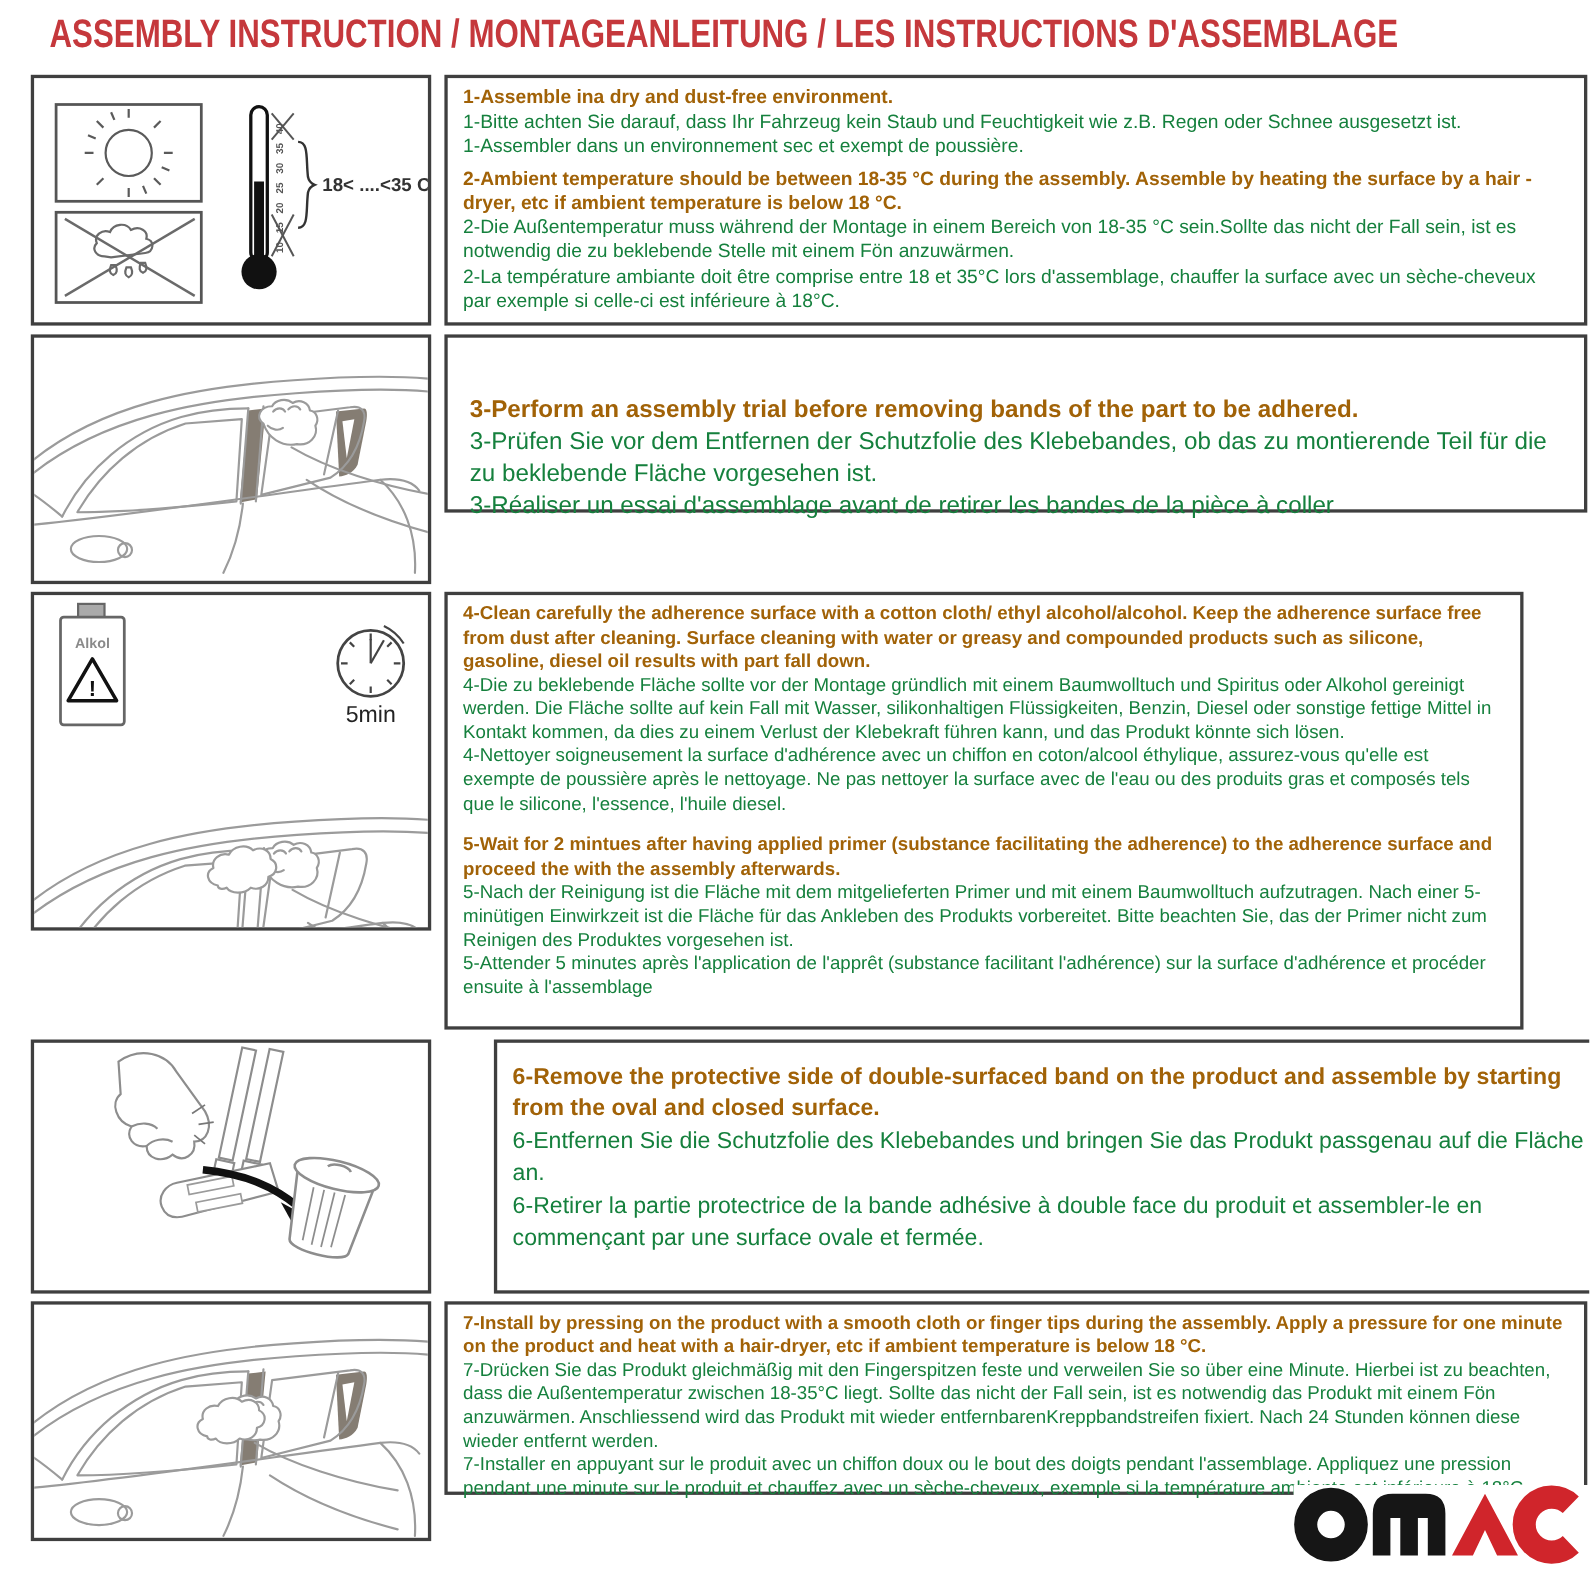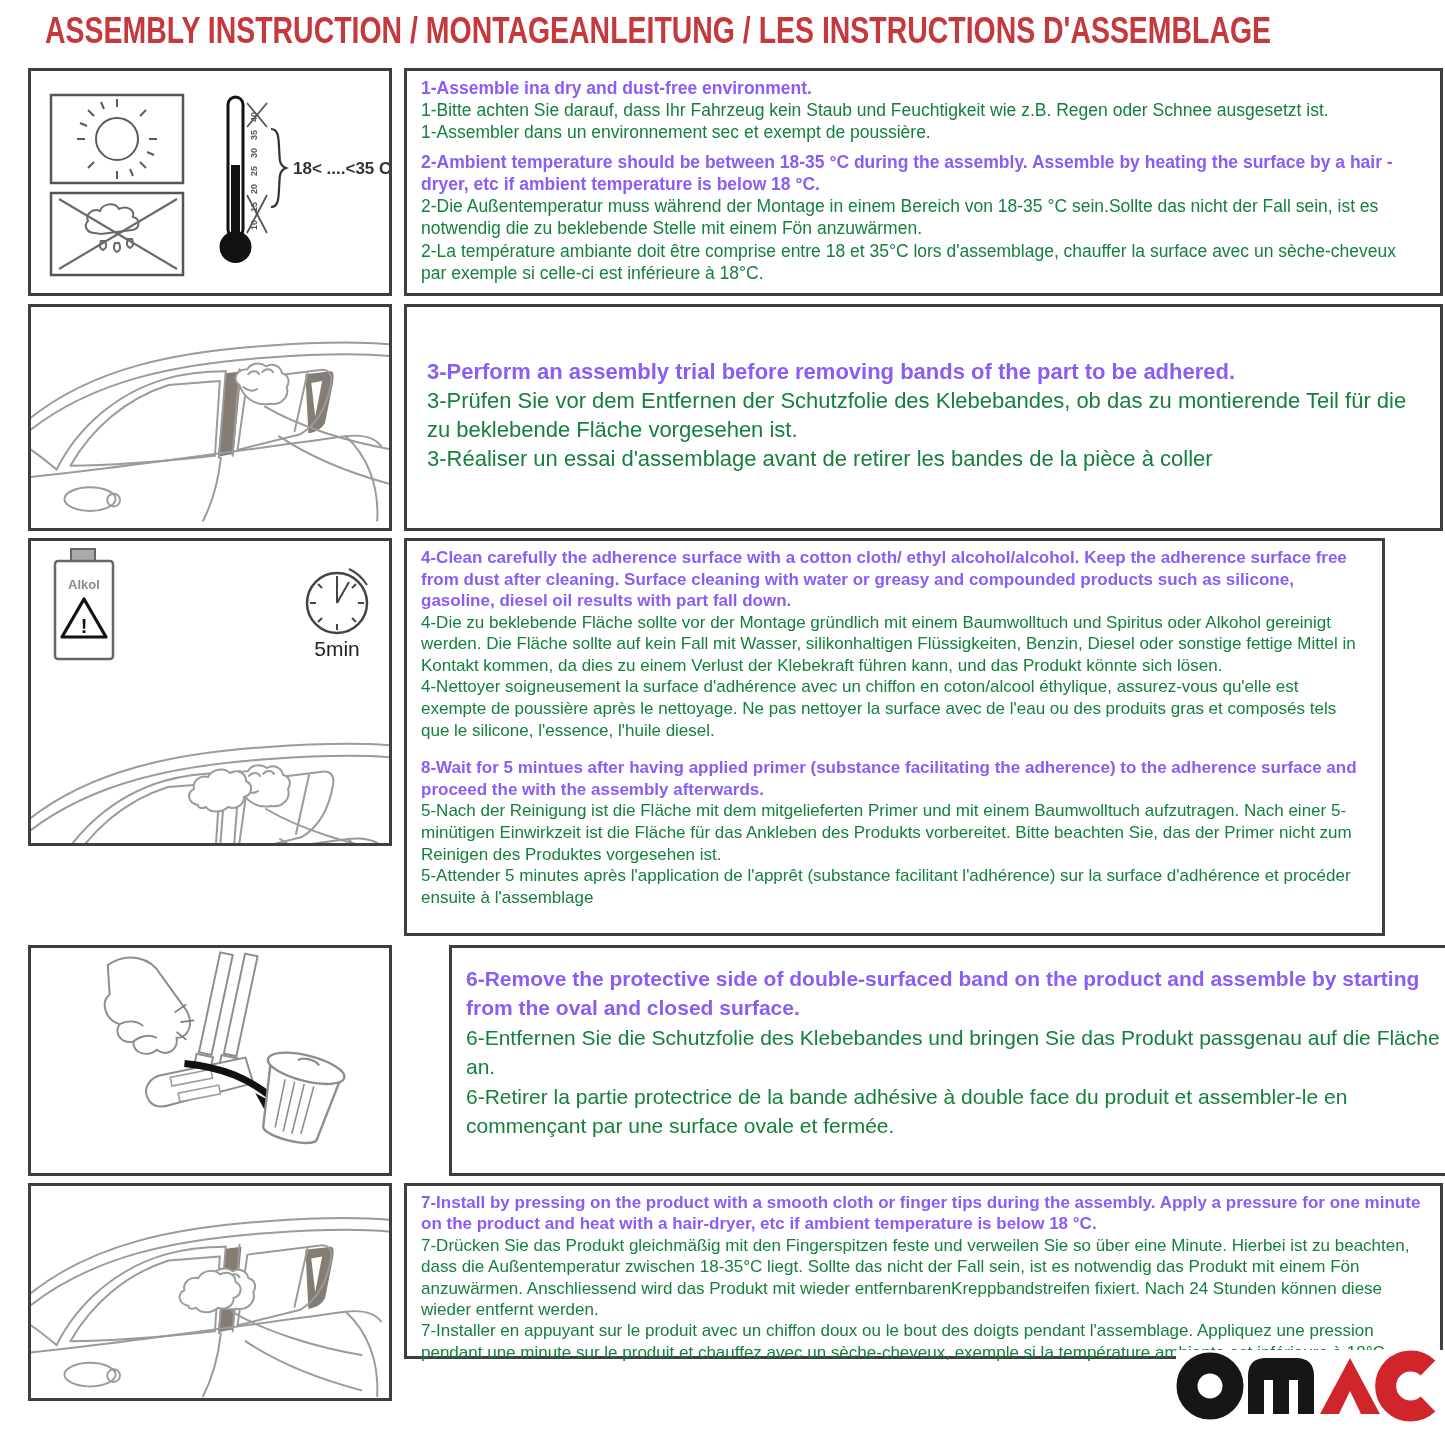--- a/index.html
+++ b/index.html
@@ -5,21 +5,21 @@
   html,body{margin:0;padding:0;background:#ffffff;}
   #page{position:relative;width:1445px;height:1445px;background:#ffffff;
         font-family:"Liberation Sans",sans-serif;color:#3c3c3c;overflow:hidden;}
   .title{position:absolute;left:45px;top:10px;font-size:36px;font-weight:800;
          color:#c5383c;white-space:nowrap;transform:scaleX(0.79);transform-origin:left center;
          letter-spacing:0px;}
   .box{position:absolute;border:3px solid #3f3f3f;background:#fff;box-sizing:border-box;}
   .ill{overflow:hidden;}
   .text-box{padding:6px 14px 6px 14px;}
   p{margin:0;}
-  .b{font-weight:700;color:#8b5cf6;}
+  .b{font-weight:700;color:#a16207;}
   .r{font-weight:400;color:#15803d;}
   .fs12{font-size:17.5px;line-height:1.27;}
   .fs3{font-size:22px;line-height:1.32;}
   .fs45{font-size:17px;line-height:1.27;}
   .fs6{font-size:21px;line-height:1.4;}
   .fs7{font-size:17px;line-height:1.26;}
   .gap{margin-top:7px;}
   .gap-sm{margin-top:16px;}
   .pt3{padding-top:50px;}
   .pt6{padding-top:16px;margin-left:45px;}
@@ -140,21 +140,21 @@
   <div class="box ill" style="left:28px;top:304px;width:364px;height:227px;">
     <svg width="358" height="218" viewBox="0 0 364 215">
       <g transform="translate(0,2)">
         <use href="#carTrims"></use>
         <use href="#carBase"></use>
         <use href="#handArm"></use>
       </g>
     </svg>
   </div>
 
-  <div class="box text-box fs3 pt3" style="left:404px;top:304px;width:1039px;height:227px;padding-left:20px;">
+  <div class="box text-box fs3 pt3" style="left:404px;top:304px;width:1039px;height:162px;padding-left:20px;">
     <p class="b">3-Perform an assembly trial before removing bands of the part to be adhered.</p>
     <p class="r">3-Prüfen Sie vor dem Entfernen der Schutzfolie des Klebebandes, ob das zu montierende Teil für die zu beklebende Fläche vorgesehen ist.</p>
     <p class="r">3-Réaliser un essai d'assemblage avant de retirer les bandes de la pièce à coller</p>
   </div>
 
   <div class="box ill" style="left:28px;top:538px;width:364px;height:308px;">
     <svg width="358" height="392" viewBox="0 0 358 392">
       <g>
         <rect x="40" y="8" width="24" height="12" fill="#aaa" stroke="#666" stroke-width="2"></rect>
         <rect x="24" y="20" width="58" height="98" rx="3" fill="#fff" stroke="#666" stroke-width="2.5"></rect>
@@ -186,21 +186,21 @@
         <use href="#handArm"></use>
         <use href="#clothBlob" transform="translate(18,-6)"></use>
       </g>
     </svg>
   </div>
 
   <div class="box text-box fs45" style="left:404px;top:538px;width:981px;height:398px;">
     <p class="b">4-Clean carefully the adherence surface with a cotton cloth/ ethyl alcohol/alcohol. Keep the adherence surface free from dust after cleaning. Surface cleaning with water or greasy and compounded products such as silicone, gasoline, diesel oil results with part fall down.</p>
     <p class="r">4-Die zu beklebende Fläche sollte vor der Montage gründlich mit einem Baumwolltuch und Spiritus oder Alkohol gereinigt werden. Die Fläche sollte auf kein Fall mit Wasser, silikonhaltigen Flüssigkeiten, Benzin, Diesel oder sonstige fettige Mittel in Kontakt kommen, da dies zu einem Verlust der Klebekraft führen kann, und das Produkt könnte sich lösen.</p>
     <p class="r">4-Nettoyer soigneusement la surface d'adhérence avec un chiffon en coton/alcool éthylique, assurez-vous qu'elle est exempte de poussière après le nettoyage. Ne pas nettoyer la surface avec de l'eau ou des produits gras et composés tels que le silicone, l'essence, l'huile diesel.</p>
-    <p class="b gap-sm">8-Wait for 5 mintues after having applied primer (substance facilitating the adherence) to the adherence surface and proceed the with the assembly afterwards.</p>
+    <p class="b gap-sm">5-Wait for 2 mintues after having applied primer (substance facilitating the adherence) to the adherence surface and proceed the with the assembly afterwards.</p>
     <p class="r">5-Nach der Reinigung ist die Fläche mit dem mitgelieferten Primer und mit einem Baumwolltuch aufzutragen. Nach einer 5-minütigen Einwirkzeit ist die Fläche für das Ankleben des Produkts vorbereitet. Bitte beachten Sie, das der Primer nicht zum Reinigen des Produktes vorgesehen ist.</p>
     <p class="r">5-Attender 5 minutes après l'application de l'apprêt (substance facilitant l'adhérence) sur la surface d'adhérence et procéder ensuite à l'assemblage</p>
   </div>
 
   <div class="box ill" style="left:28px;top:945px;width:364px;height:231px;">
     <svg width="358" height="225" viewBox="0 0 364 222">
       <g transform="rotate(12 190 70)" stroke="#8d8d8d" stroke-width="2" fill="#fff">
         <rect x="178" y="2" width="13" height="104"></rect>
         <rect x="203" y="-2" width="13" height="104"></rect>
         <rect x="176" y="108" width="17" height="15"></rect>

